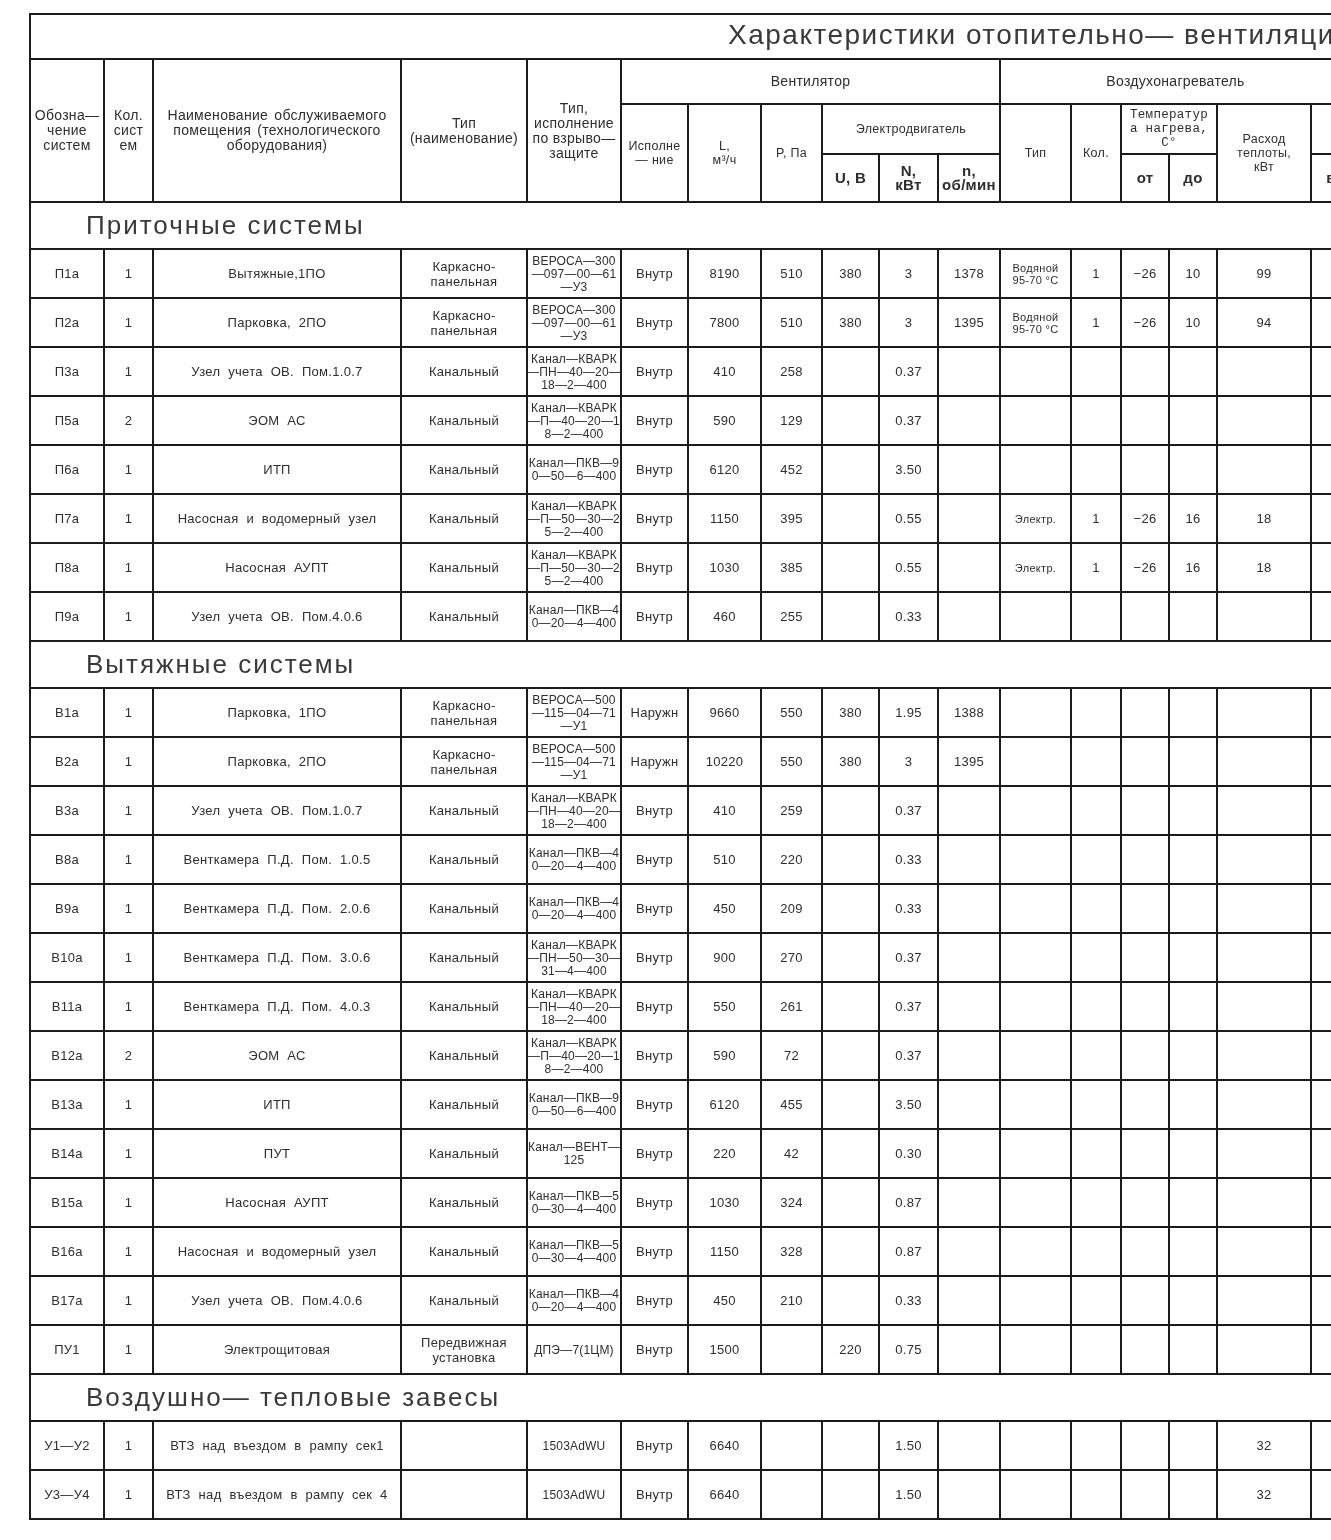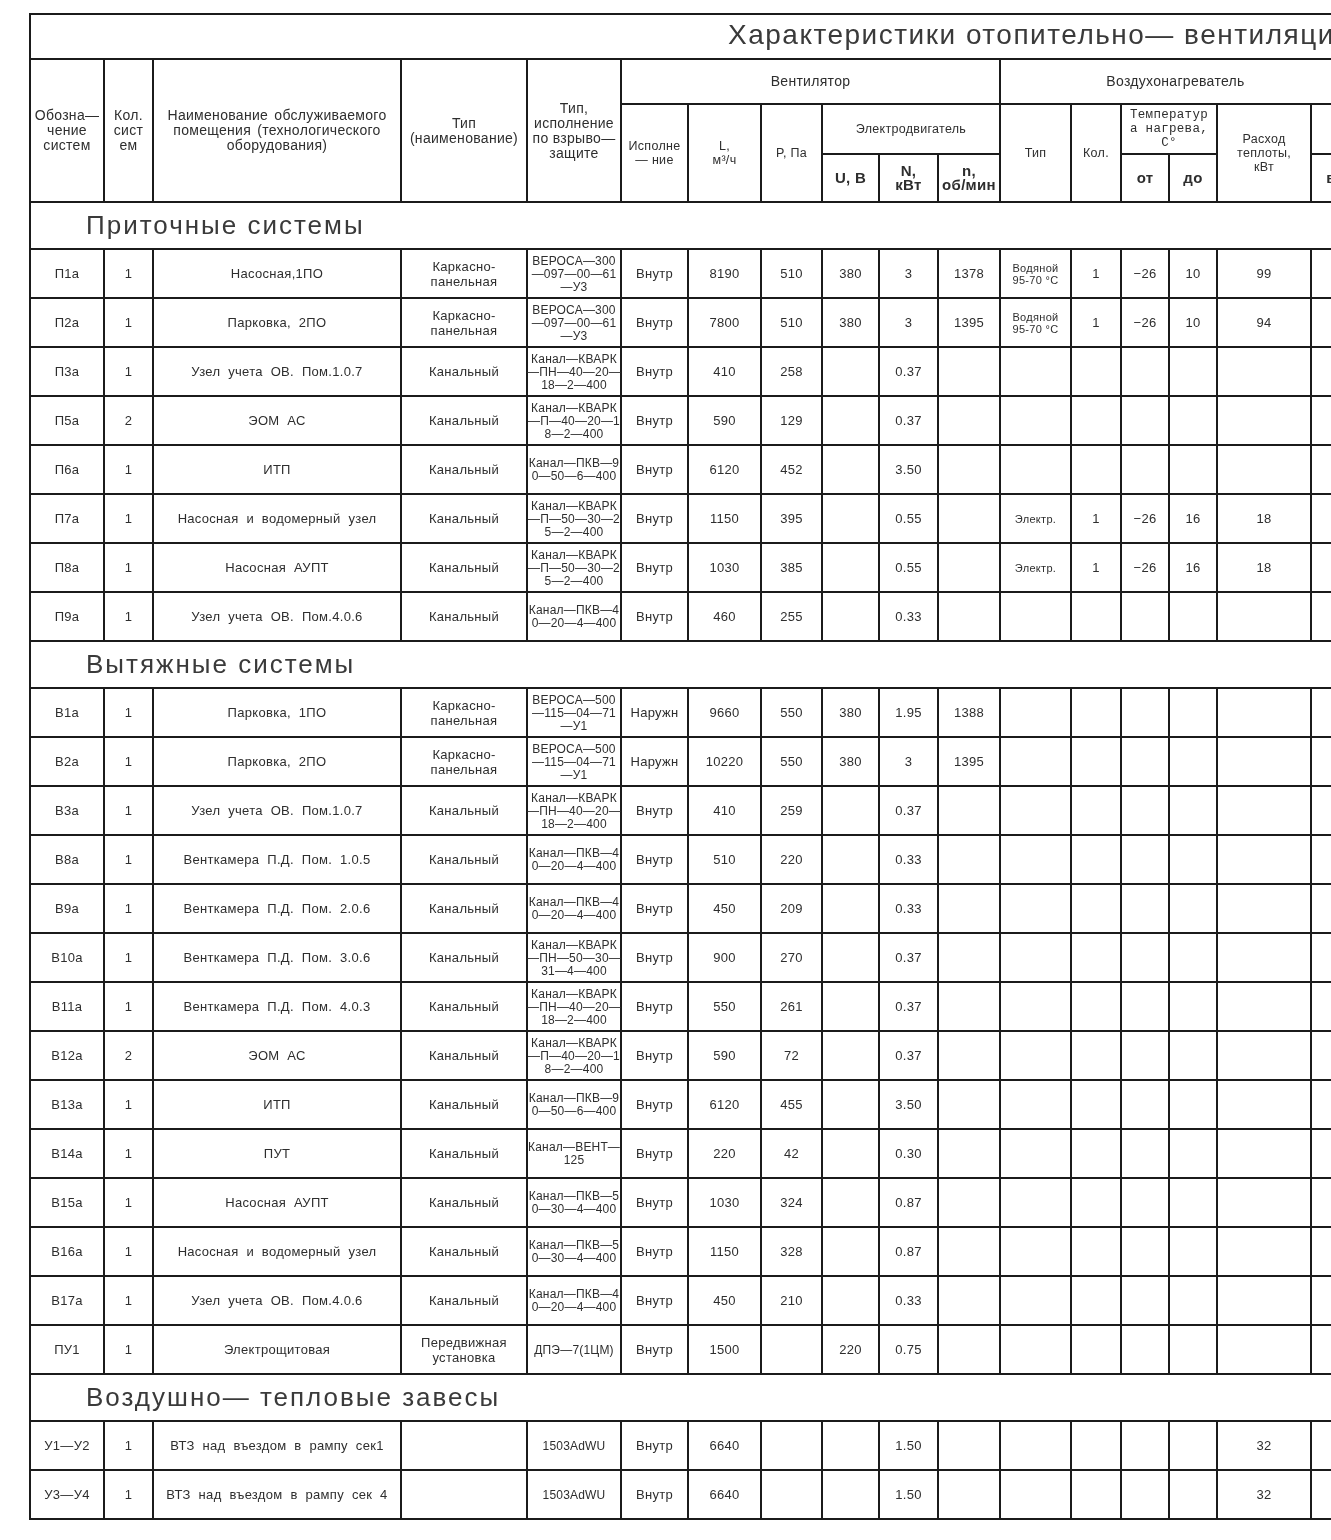--- a/index.html
+++ b/index.html
@@ -115,21 +115,21 @@
         <th>в</th>
       </tr>
     </thead>
     <tbody>
         <tr class="section-row">
           <td colspan="17">Приточные системы</td>
         </tr>
         <tr class="data-row">
           <td>П1а</td>
           <td>1</td>
-          <td>Насосная,1ПО</td>
+          <td>Вытяжные,1ПО</td>
           <td>Каркасно-панельная</td>
           <td class="break-cell"><div class="ovf">ВЕРОСА—300—097—00—61—У3</div></td>
           <td>Внутр</td>
           <td>8190</td>
           <td>510</td>
           <td>380</td>
           <td>3</td>
           <td>1378</td>
           <td>Водяной 95-70 °С</td>
           <td>1</td>

